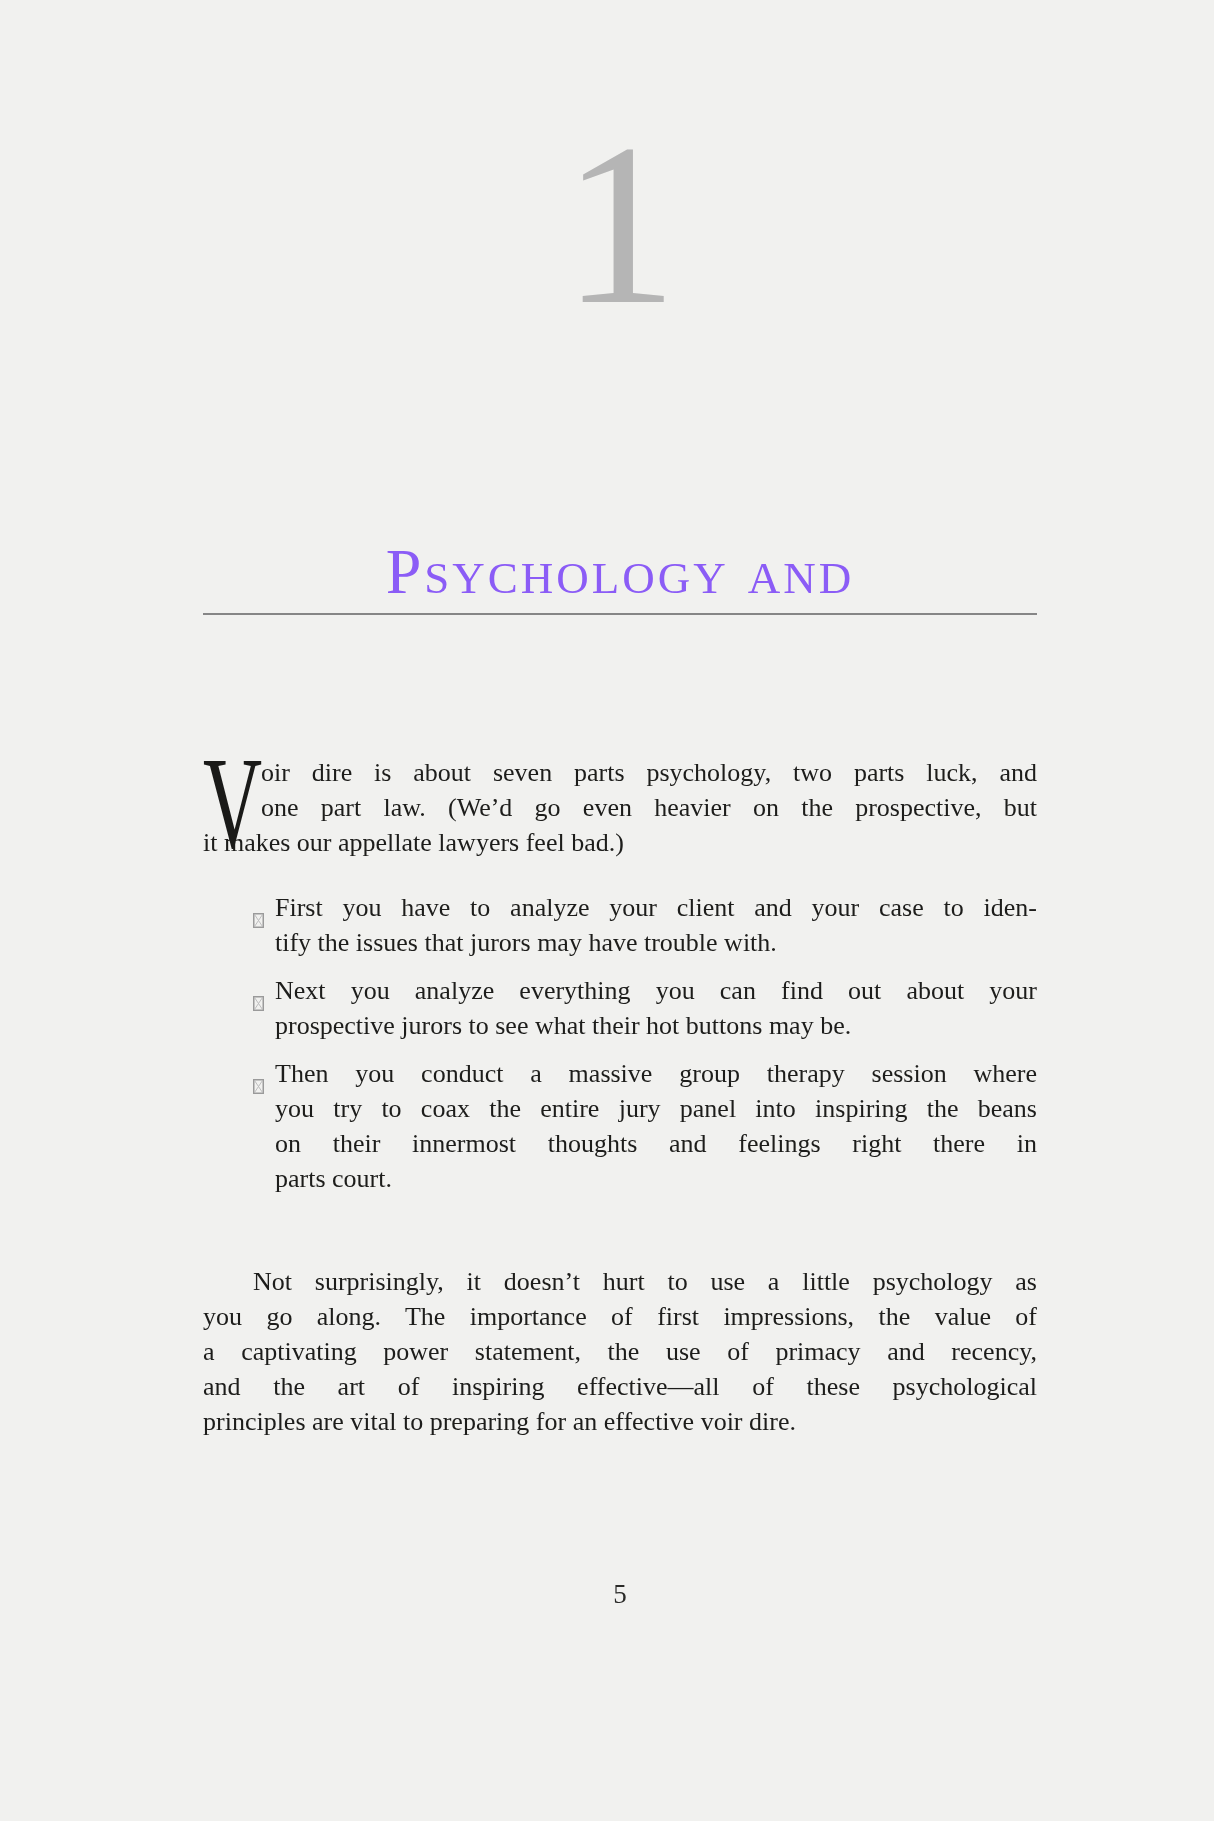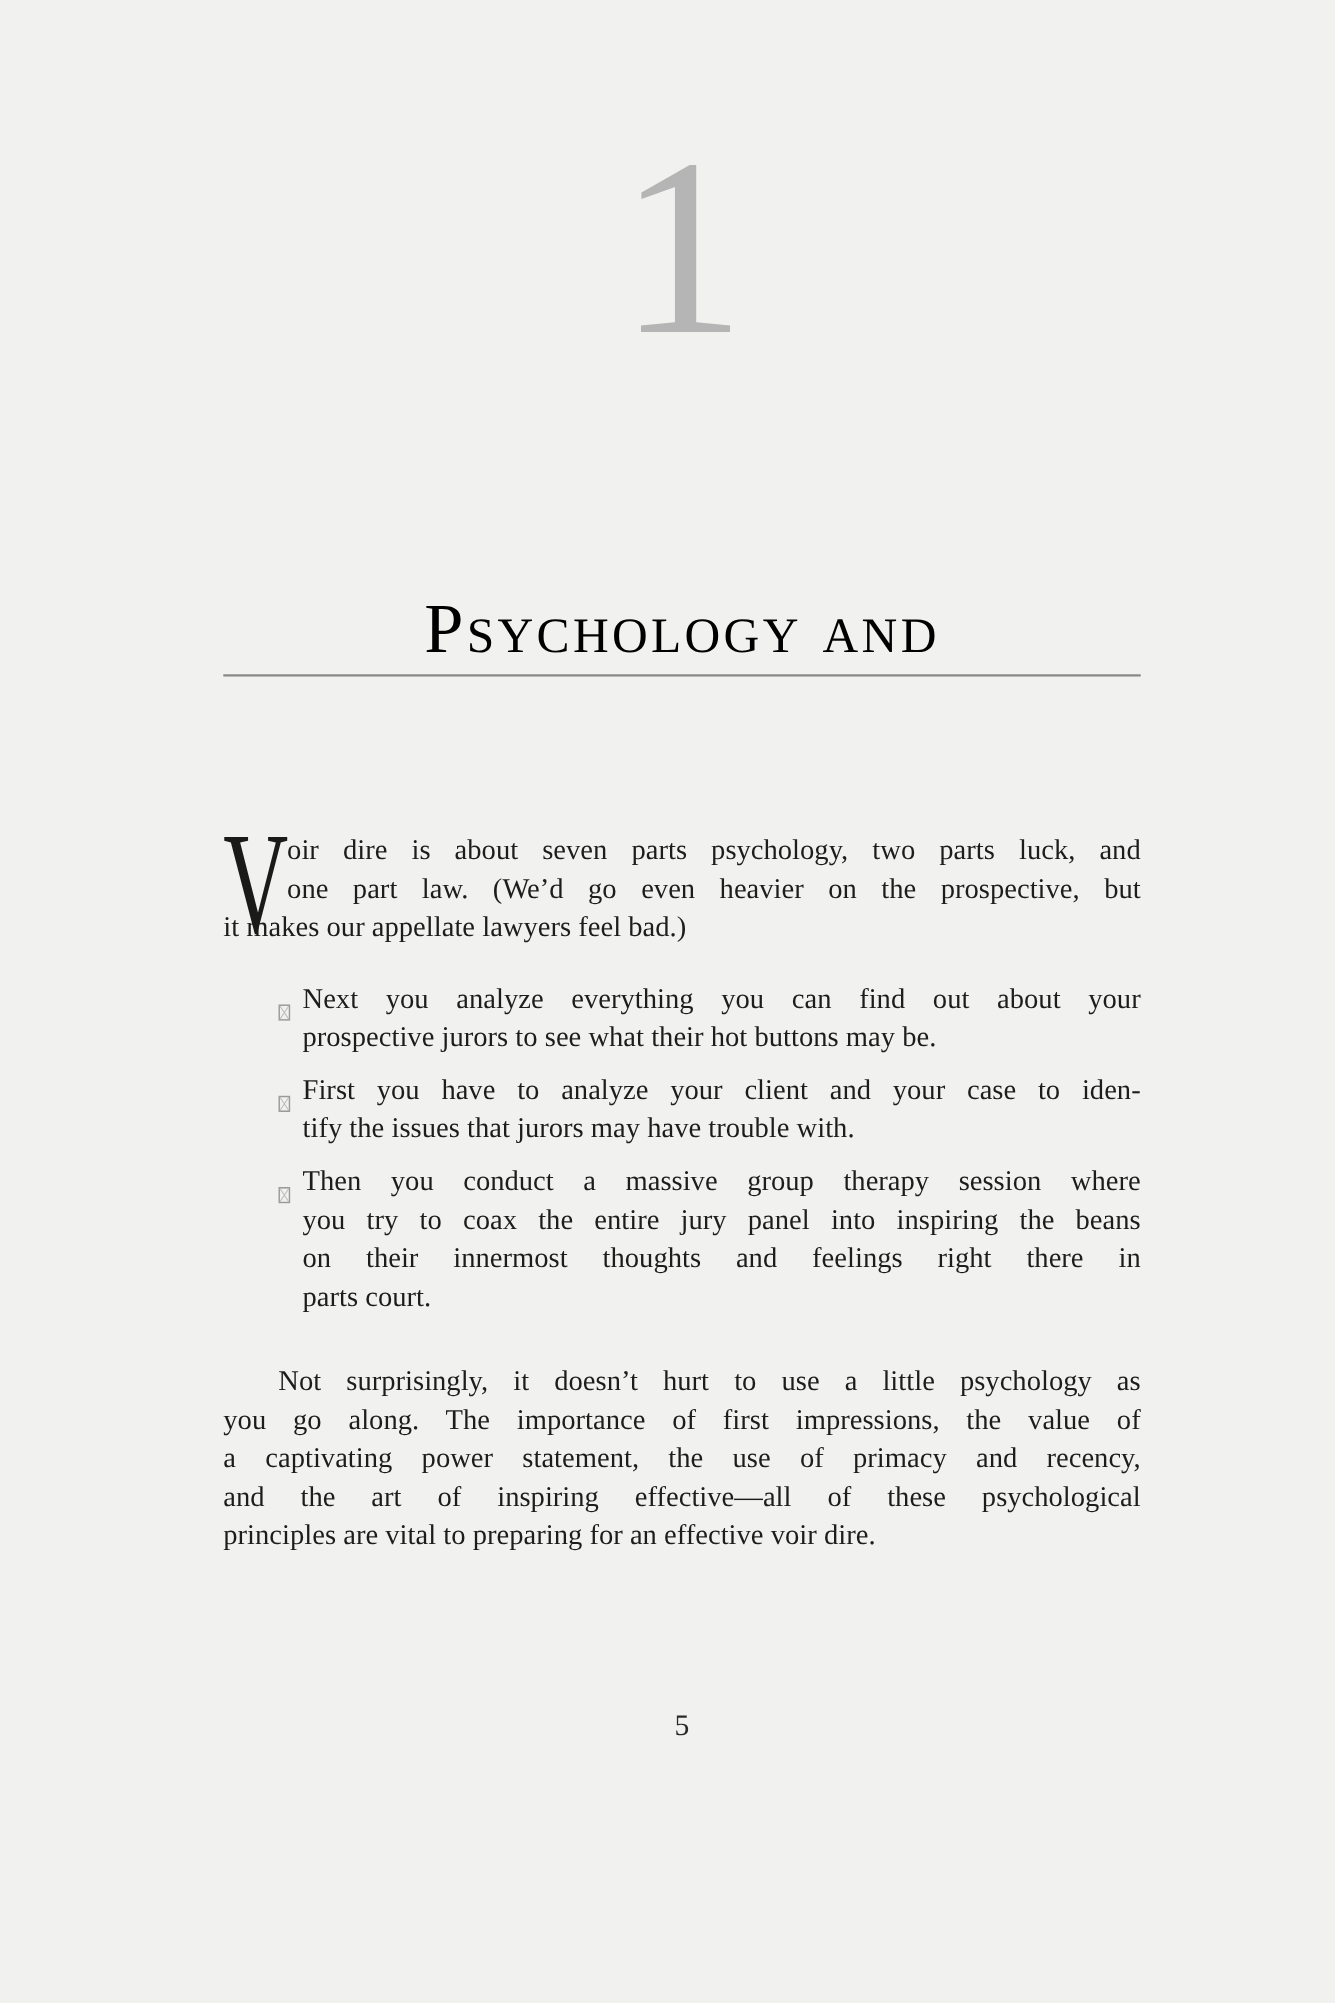--- a/index.html
+++ b/index.html
@@ -22,21 +22,21 @@
     text-align:center;
     color:#b5b5b5;
   }
   .chapter-title {
     margin-top:188px;
     text-align:center;
     font-variant:small-caps;
     font-size:64px;
     line-height:88px;
     letter-spacing:3px;
-    color:#000000;
+    color:#8b5cf6;
   }
   .title-rule {
     border:none;
     border-top:2px solid #868686;
     margin:-3px 0 0 0;
     width:100%;
   }
   .body-text { font-size:26px; line-height:35px; }
   .jline { text-align:justify; text-align-last:justify; }
   .jlast { text-align:left; }
@@ -52,21 +52,21 @@
   }
   .bullets { margin-top:30px; }
   .bullet {
     position:relative;
     margin-left:50px;
     padding-left:22px;
     margin-bottom:13px;
   }
   .bullet:last-child { margin-bottom:0; }
   .tofu { position:absolute; left:0; top:12px; }
-  .closing { margin-top:42px;font-family:Liberation Serif, serif; }
+  .closing { margin-top:68px;font-family:Liberation Serif, serif; }
   .indent-first { padding-left:50px; }
   .folio {
     margin-top:138px;
     text-align:center;
     font-size:27px;
     color:#2a2a28;
   }
 </style>
 </head>
 <body>
@@ -92,33 +92,33 @@
 
       <div class="bullets">
 
         <div class="bullet">
           <span class="tofu">
             <svg width="11" height="15" viewBox="0 0 11 15">
                 <rect x="0.75" y="0.75" width="9.5" height="13.5" fill="none" stroke="#9a9a9a" stroke-width="1.5"></rect>
                 <path d="M1.5 1.5 L9.5 13.5 M9.5 1.5 L1.5 13.5" stroke="#bdbdbd" stroke-width="1" fill="none"></path>
               </svg>
           </span>
-          <div class="jline">Next you analyze everything you can find out about your</div>
-          <div class="jlast">prospective jurors to see what their hot buttons may be.</div>
+          <div class="jline">First you have to analyze your client and your case to iden-</div>
+          <div class="jlast">tify the issues that jurors may have trouble with.</div>
         </div>
 
         <div class="bullet">
           <span class="tofu">
             <svg width="11" height="15" viewBox="0 0 11 15">
                 <rect x="0.75" y="0.75" width="9.5" height="13.5" fill="none" stroke="#9a9a9a" stroke-width="1.5"></rect>
                 <path d="M1.5 1.5 L9.5 13.5 M9.5 1.5 L1.5 13.5" stroke="#bdbdbd" stroke-width="1" fill="none"></path>
               </svg>
           </span>
-          <div class="jline">First you have to analyze your client and your case to iden-</div>
-          <div class="jlast">tify the issues that jurors may have trouble with.</div>
+          <div class="jline">Next you analyze everything you can find out about your</div>
+          <div class="jlast">prospective jurors to see what their hot buttons may be.</div>
         </div>
 
         <div class="bullet">
           <span class="tofu">
             <svg width="11" height="15" viewBox="0 0 11 15">
                 <rect x="0.75" y="0.75" width="9.5" height="13.5" fill="none" stroke="#9a9a9a" stroke-width="1.5"></rect>
                 <path d="M1.5 1.5 L9.5 13.5 M9.5 1.5 L1.5 13.5" stroke="#bdbdbd" stroke-width="1" fill="none"></path>
               </svg>
           </span>
           <div class="jline">Then you conduct a massive group therapy session where</div>

